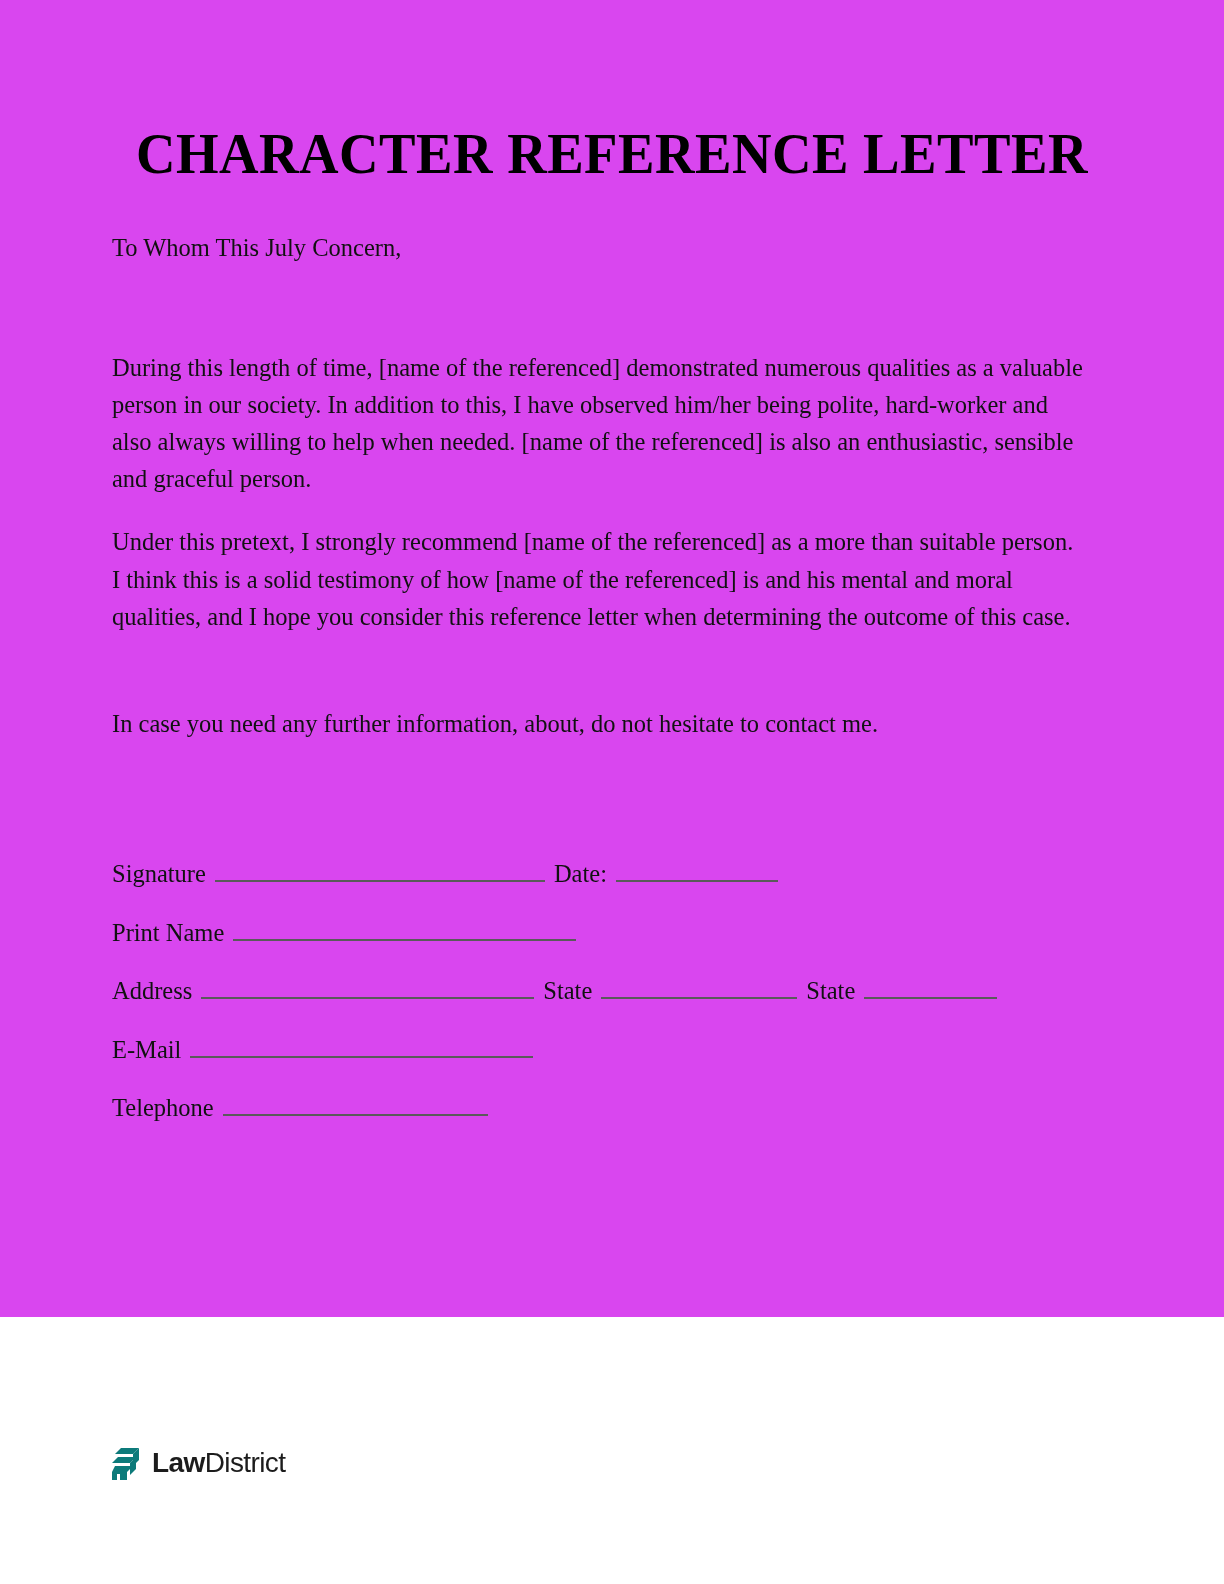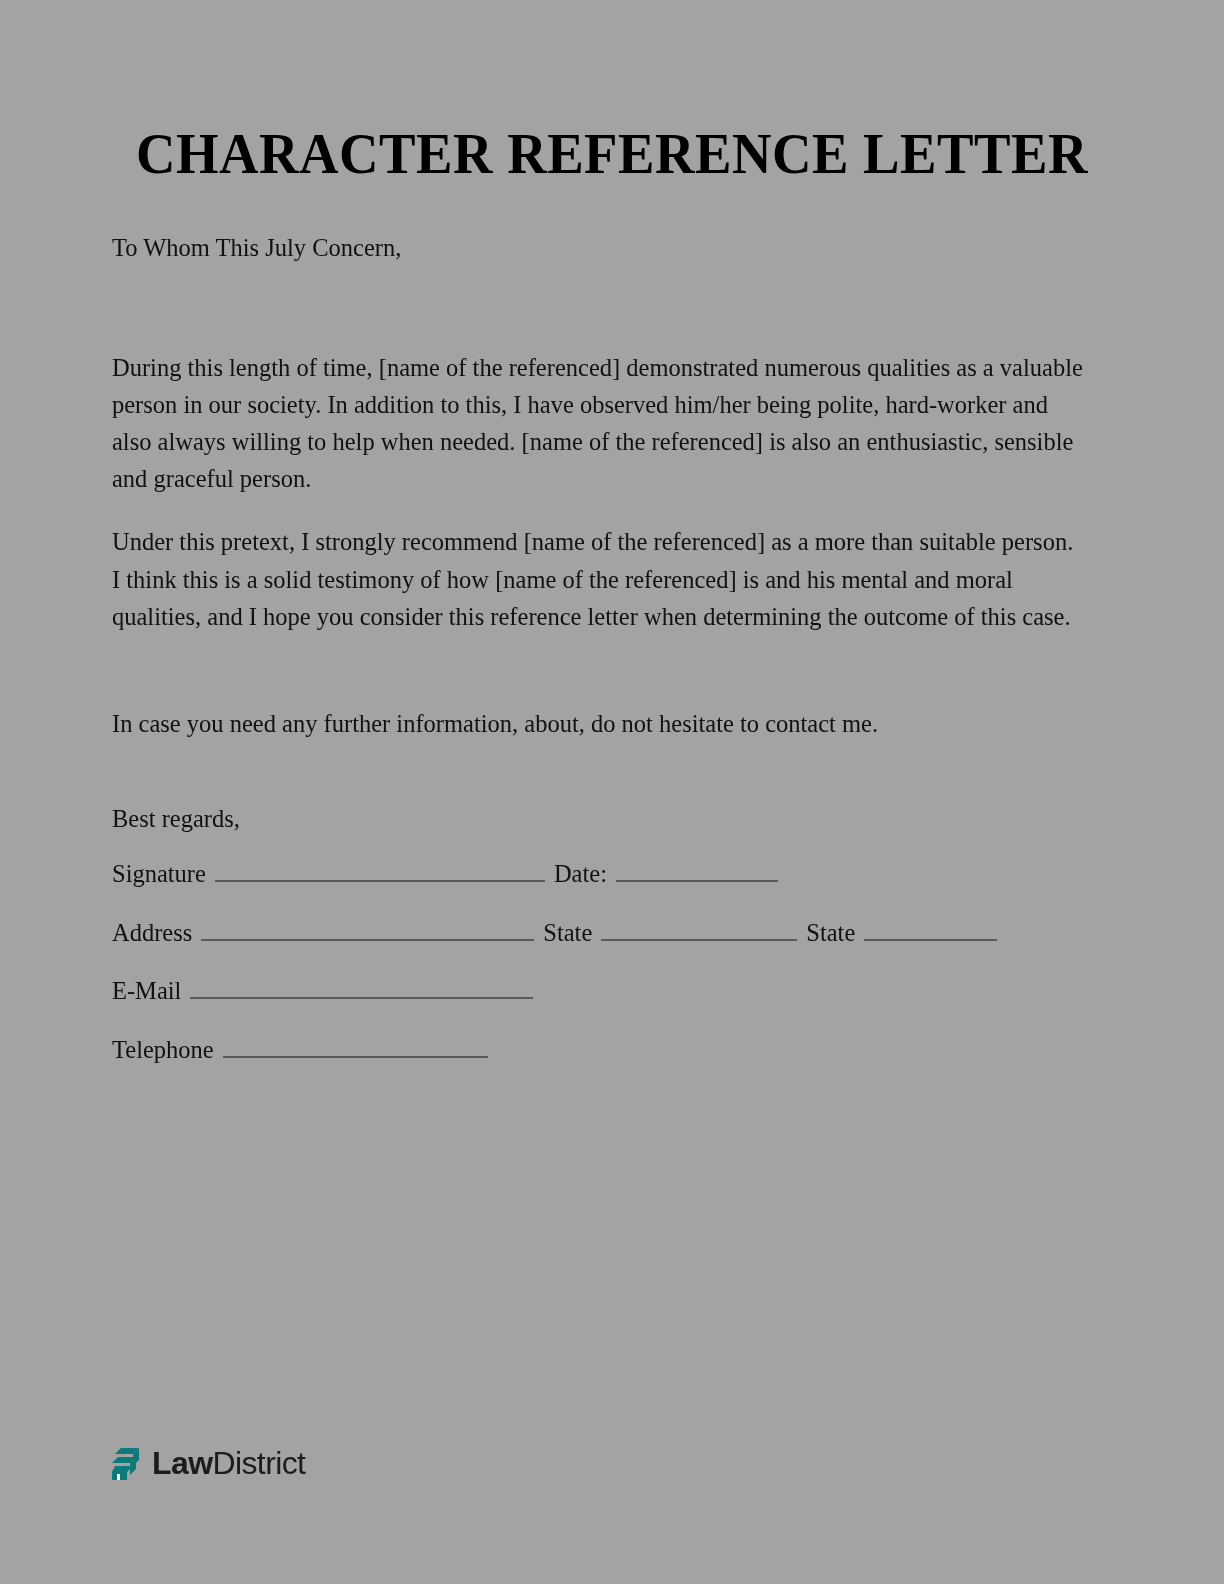--- a/index.html
+++ b/index.html
@@ -15,22 +15,22 @@
     color: #111111;
     position: relative;
     overflow: hidden;
   }
 
   .page {
     position: absolute;
     left: 0;
     top: 0;
     width: 1224px;
-    height: 1584px;
-    background: #a3a3a3;
+    height: 1317px;
+    background: #d946ef;
   }
 
   .doc-title {
     position: absolute;
     left: 112px;
     top: 86px;
     width: 1000px;
     text-align: center;
     font-family: "Liberation Serif", "DejaVu Serif", serif;
     font-weight: bold;
@@ -113,21 +113,21 @@
     gap: 10px;
   }
   .logo-mark {
     width: 30px;
     height: 34px;
     flex: 0 0 auto;
     display: block;
   }
   .logo-text {
     font-family: "Liberation Sans", "DejaVu Sans", sans-serif;
-    font-size: 32px;
+    font-size: 28px;
     letter-spacing: -0.6px;
     color: #1c1c1c;
     line-height: 1;
     white-space: nowrap;
   }
   .logo-text .bold { font-weight: bold; }
   .logo-text .light { font-weight: normal; }
 </style>
 </head>
 <body>
@@ -150,32 +150,35 @@
     <div class="gap-md"></div>
 
     <p class="para">Under this pretext, I strongly recommend [name of the referenced] as a more than suitable person. I think this is a solid testimony of how [name of the referenced] is and his mental and moral qualities, and I hope you consider this reference letter when determining the outcome of this case.</p>
 
     <div class="gap-xl"></div>
 
     <p class="para">In case you need any further information, about, do not hesitate to contact me.</p>
 
     <div class="gap-sig"></div>
 
-    <p class="para">Best regards,</p>
   </div>
 
   <div class="form-block">
 
     <div class="form-row">
       <span class="form-label">Signature</span>
       <span class="blank w-sig"></span>
       <span class="form-label">Date:</span>
       <span class="blank w-date"></span>
     </div>
 
+    <div class="form-row">
+      <span class="form-label">Print Name</span>
+      <span class="blank w-print"></span>
+    </div>
 
     <div class="form-row">
       <span class="form-label">Address</span>
       <span class="blank w-addr"></span>
       <span class="form-label">State</span>
       <span class="blank w-city"></span>
       <span class="form-label">State</span>
       <span class="blank w-state"></span>
     </div>
 

